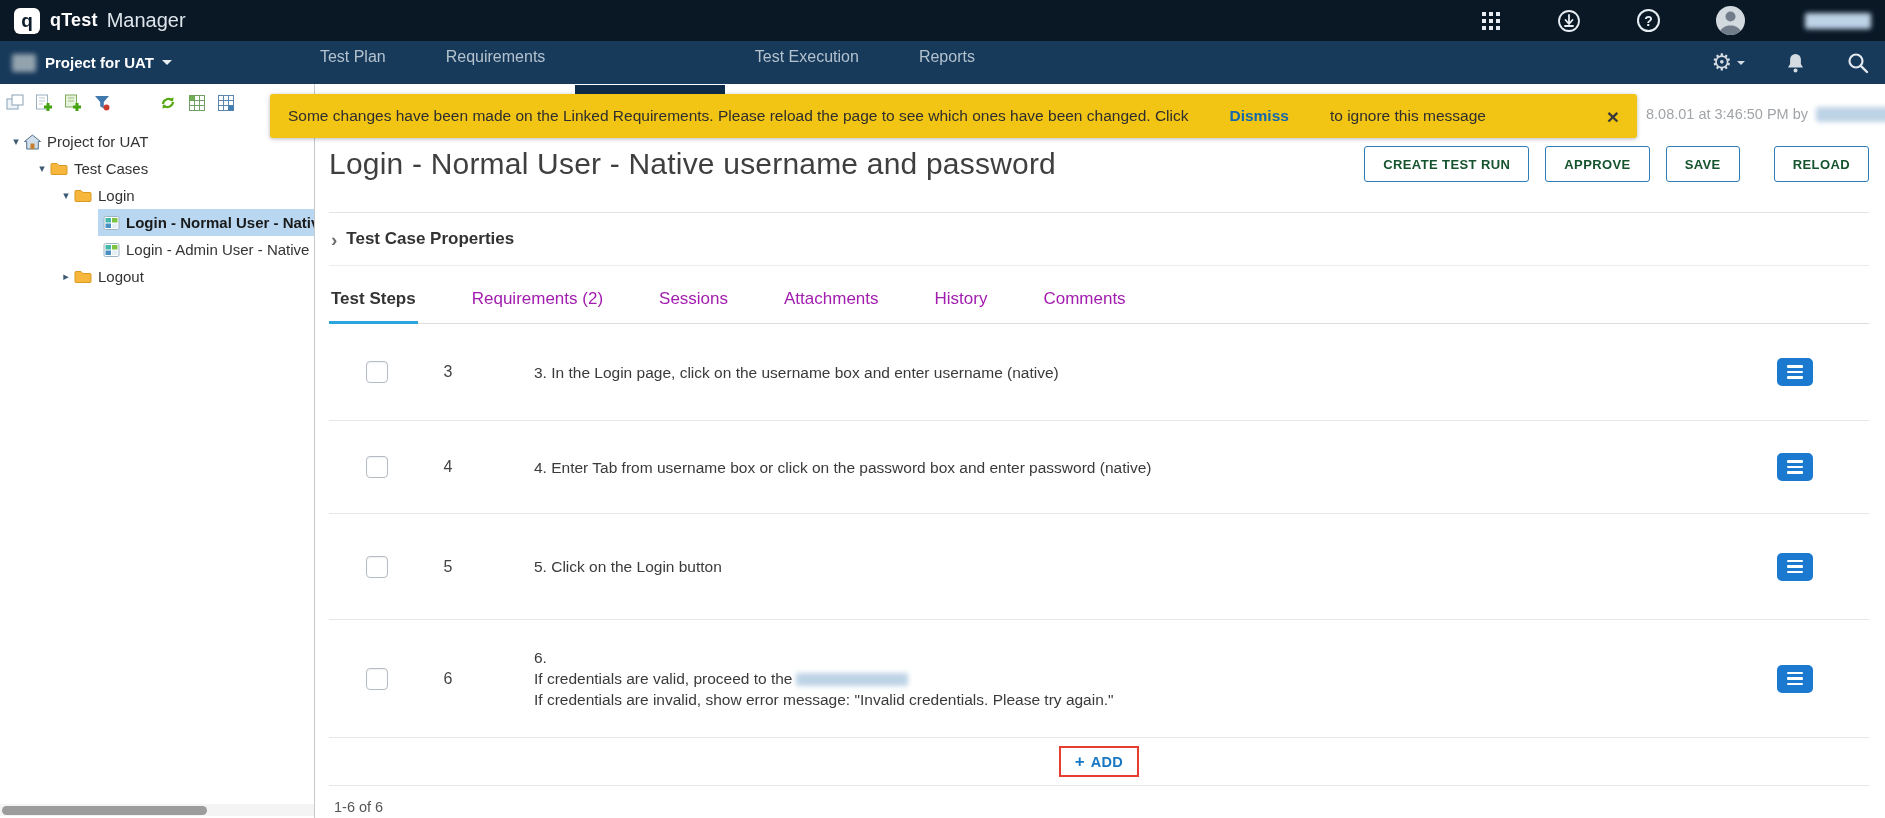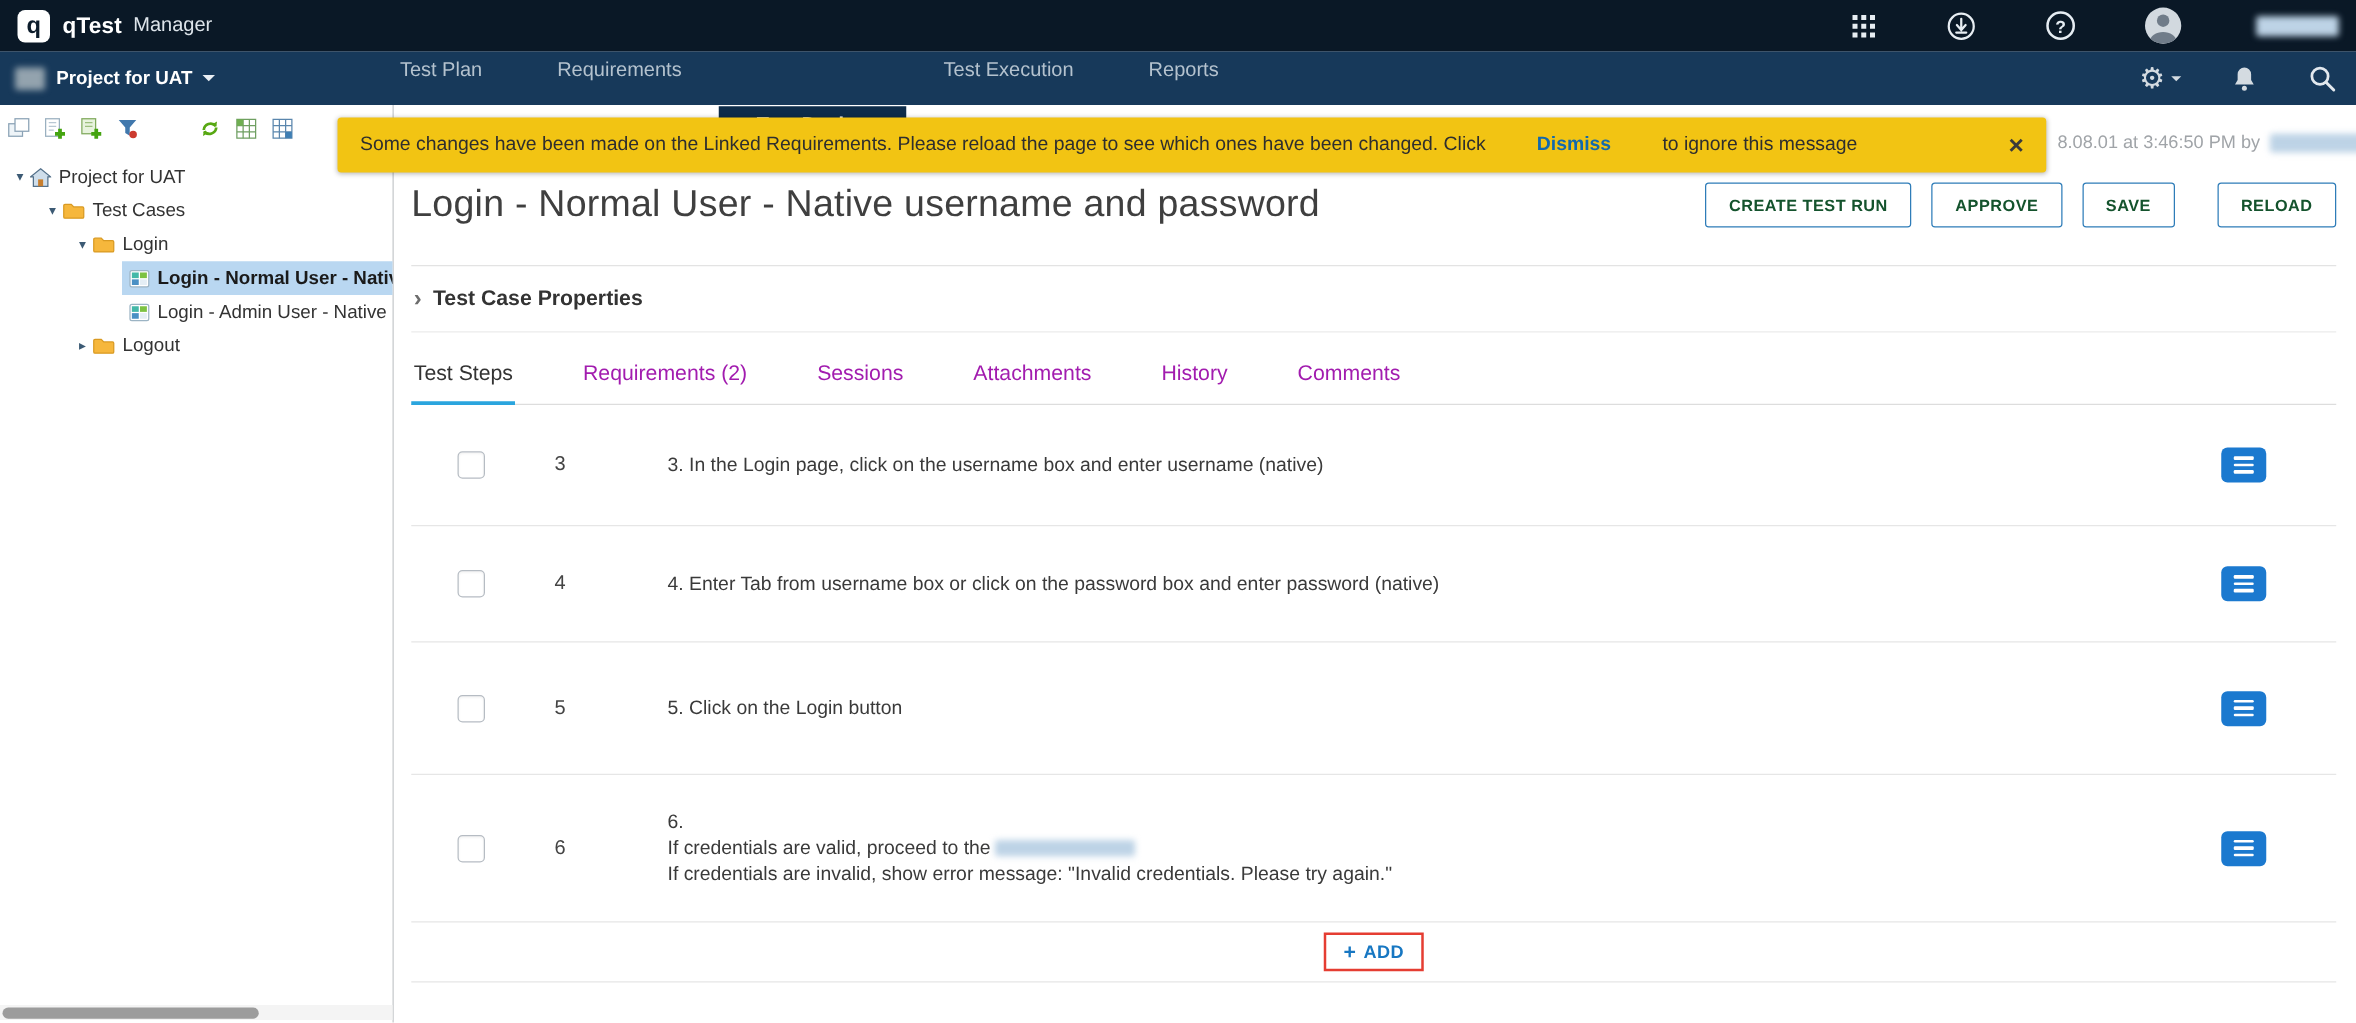--- a/index.html
+++ b/index.html
@@ -6,21 +6,21 @@
   html,body { width: 1885px; height: 818px; overflow: hidden; background:#fff;
     font-family: "Liberation Sans", "DejaVu Sans", sans-serif; }
 
   
   .topbar { position:absolute; top:0; left:0; width:1885px; height:41px;
     background:#0a1826; display:flex; align-items:center; padding:0 14px; z-index:30; }
   .logo { width:26px; height:26px; background:#fff; border-radius:6px;
     display:flex; align-items:center; justify-content:center; }
   .logo-q::before { content:"q"; font-weight:bold; font-size:19px; color:#0c1c2b; margin-top:-3px; }
   .brand { margin-left:10px; font-size:18px; font-weight:bold; color:#fff; letter-spacing:.2px; }
-  .product { margin-left:9px; font-size:16px; color:#dde4ea; font-weight:400; }
+  .product { margin-left:9px; font-size:20px; color:#dde4ea; font-weight:400; }
   .topbar-right { margin-left:auto; display:flex; align-items:center; gap:56px; }
   .tb-icon { display:inline-flex; align-items:center; justify-content:center; cursor:pointer; }
   .help-circle { width:23px; height:23px; border:2px solid #e6edf3; border-radius:50%;
     color:#e6edf3; font-size:14px; font-weight:bold; display:flex; align-items:center; justify-content:center; }
   .help-circle::before { content:"?"; }
   .avatar { width:29px; height:29px; border-radius:50%; background:#d2d9df; overflow:hidden;
     display:inline-flex; align-items:flex-end; justify-content:center; }
   .redacted { display:inline-block; background:#bdd3e6; filter:blur(2.5px); border-radius:2px; }
   .r-top { width:66px; height:16px; margin-left:4px; }
 
@@ -91,21 +91,21 @@
   .act-btn.reload { margin-left:34px; }
   .divider { border-top:1px solid #e3e3e3; margin-top:26px; }
   .props { padding:16px 2px; display:flex; align-items:center; gap:9px; }
   .chev { font-size:19px; color:#6d6d6d; font-weight:bold; line-height:1; }
   .chev::before { content:"›"; }
   .props-label { font-size:17px; font-weight:bold; color:#333; }
   .divider2 { border-top:1px solid #ececec; }
   .tabs { margin-top:8px; height:50px; display:flex; border-bottom:1px solid #ddd; }
   .tab { display:inline-flex; align-items:center; height:50px; margin-right:52px; padding:0 2px;
     font-size:17px; color:#a21caf; cursor:pointer; position:relative; }
-  .tab.active { color:#333; font-weight:normal; box-shadow: inset 0 -3px 0 #2aa5de; }
+  .tab.active { color:#333; font-weight:bold; box-shadow: inset 0 -3px 0 #2aa5de; }
 
   .step-row { display:flex; align-items:center; border-bottom:1px solid #e6e6e6; }
   .h1 { min-height:97px; } .h2 { min-height:93px; } .h3 { min-height:106px; } .h4 { min-height:118px; }
   .cb { width:22px; height:22px; flex:0 0 22px; margin-left:37px; border:1.5px solid #b6bcc3;
     border-radius:4px; background:#fff; box-shadow:inset 0 1px 2px rgba(0,0,0,.06); cursor:pointer; }
   .num { width:120px; flex:0 0 120px; text-align:center; font-size:16px; color:#444; }
   .desc { flex:1; padding-left:26px; font-size:15.5px; color:#3a3a3a; line-height:21px; }
   .r-inline { width:112px; height:13px; vertical-align:middle; margin-left:4px; }
   .row-menu { width:36px; height:28px; background:#1b79cf; border:none; border-radius:5px;
     margin-left:auto; margin-right:56px; display:flex; align-items:center; justify-content:center;
@@ -419,13 +419,14 @@
 
   <div class="add-row">
     <div class="red-box">
       <button class="add-btn">
         <span class="plus">+</span>
         <span class="add-label">ADD</span>
       </button>
     </div>
   </div>
 
+  <div class="pagination">1-6 of 6</div>
 </main>
 
 </body></html>

